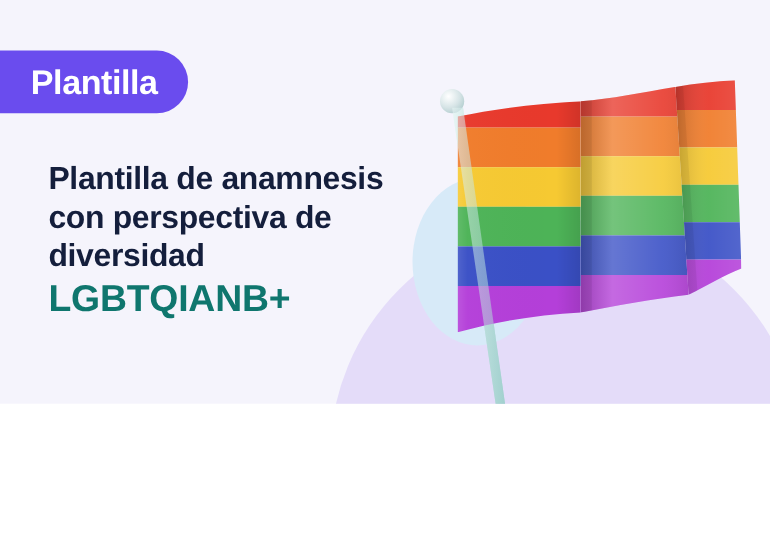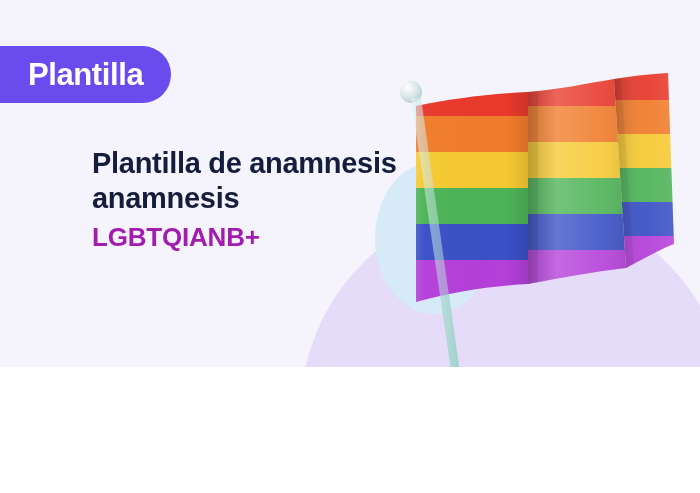--- a/index.html
+++ b/index.html
@@ -44,36 +44,35 @@
     font-weight:700;
     letter-spacing:-0.4px;
     line-height:1;
   }
 
   
   #headline {
     position:absolute;
     left:44px; top:146px;
     width:340px;
-    margin-left:48px;
   }
   #headline .line {
     display:block;
     color:#141E3C;
     font-size:29px;
     font-weight:700;
     line-height:35px;
     letter-spacing:-0.3px;
     white-space:nowrap;
   }
   #acronym {
     display:block;
     margin-top:4px;
-    color:#a21caf;
-    font-size:26px;
+    color:#0f766e;
+    font-size:34px;
     font-weight:700;
     letter-spacing:-0.2px;
     line-height:35px;
   }
 
   
   #flag-graphic {
     position:absolute;
     left:378px; top:72px;
     width:322px; height:420px;
@@ -197,17 +196,18 @@
       <path d="M 33 26 L 43 26 L 96 400 L 88 400 Z" fill="url(#gPole)" opacity="0.55"></path>
     </svg>
   </div>
 
   <div id="badge">
     <span id="badge-label">Plantilla</span>
   </div>
 
   <div id="headline">
     <span class="line">Plantilla de anamnesis</span>
-    <span class="line">anamnesis</span>
+    <span class="line">con perspectiva de</span>
+    <span class="line">diversidad</span>
     <span id="acronym">LGBTQIANB+</span>
   </div>
 
 </div>
 
 </body></html>

